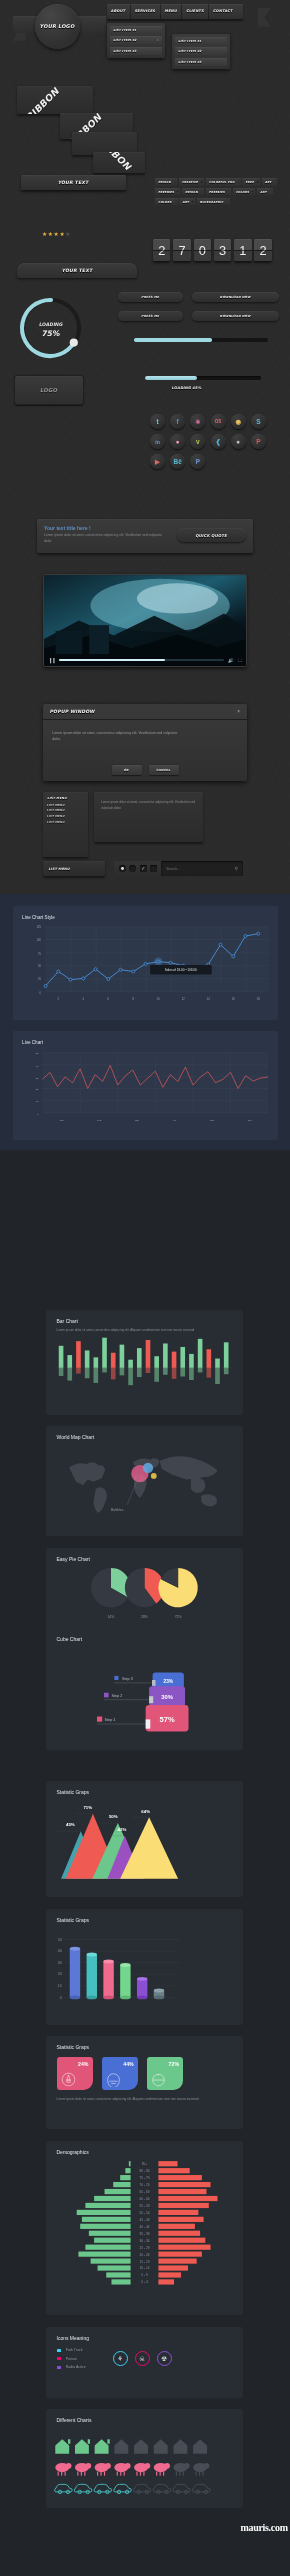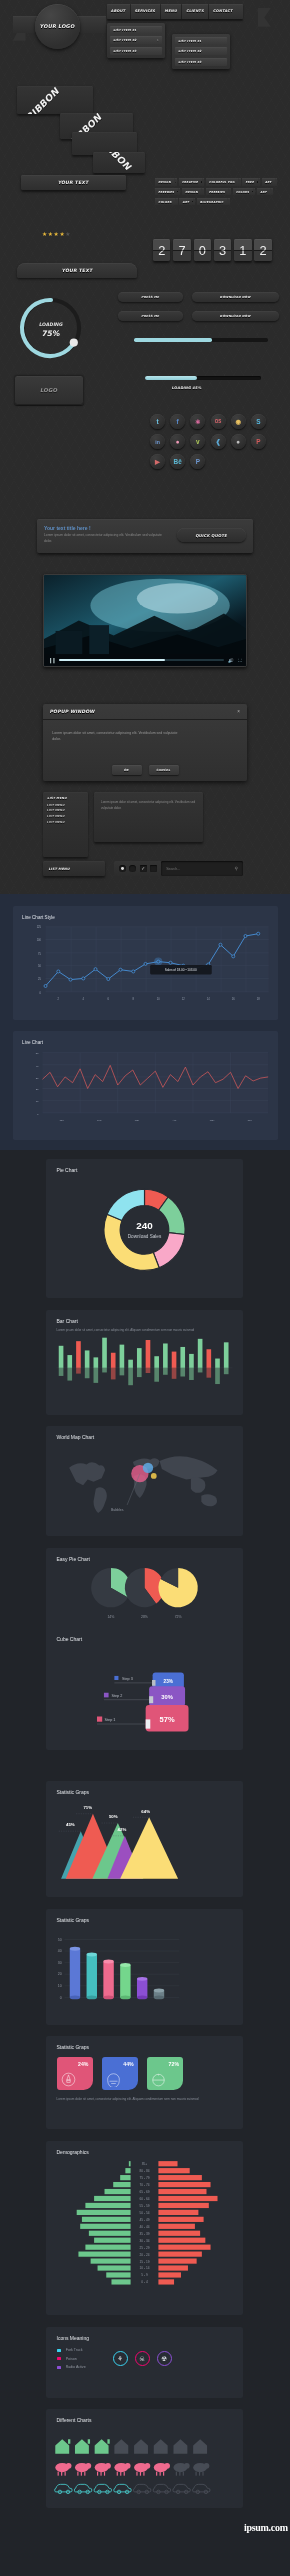--- a/index.html
+++ b/index.html
@@ -449,37 +449,20 @@
           <text x="343" y="126">May</text>
           <text x="408" y="126">Jun</text>
       </g>
       <polyline fill="none" stroke="#e05c5c" stroke-width="1.2" points="50,54 63,42 76,67 89,50 102,60 115,36 128,70 141,46 154,58 167,30 180,64 193,48 206,38 219,64 232,52 245,40 258,68 271,46 284,58 297,33 310,64 323,50 336,41 349,60 362,54 375,42 388,70 401,48 414,57 427,52 440,50"></polyline>
     </svg>
   </div>
 </div>
 
 <div class="stack" style="top:1150px;height:1426px;">
 
-  <div class="card" style="top:9.3px;height:139px;">
-    <h3>Pie Chart</h3>
-    <svg width="197" height="116" viewBox="0 0 340 200">
-      <g transform="translate(170,98)">
-        <g stroke="#282c33" stroke-width="2">
-          <path d="M0 -70 A70 70 0 0 1 40.9 -56.7 L24.4 -33.8 A42 42 0 0 0 0 -42 Z" fill="#ef5b52"></path>
-          <path d="M40.9 -56.7 A70 70 0 0 1 69.6 8.1 L41.7 4.9 A42 42 0 0 0 24.4 -33.8 Z" fill="#7dcf9b"></path>
-          <path d="M69.6 8.1 A70 70 0 0 1 25.3 65.3 L15.2 39.2 A42 42 0 0 0 41.7 4.9 Z" fill="#f9a8c8"></path>
-          <path d="M25.3 65.3 A70 70 0 0 1 -64.6 -26.9 L-38.8 -16.1 A42 42 0 0 0 15.2 39.2 Z" fill="#fbdd76"></path>
-          <path d="M-64.6 -26.9 A70 70 0 0 1 0 -70 L0 -42 A42 42 0 0 0 -38.8 -16.1 Z" fill="#8fe3ef"></path>
-        </g>
-        <text y="-2" text-anchor="middle" font-size="17" font-weight="bold" fill="#fff" font-family="Liberation Sans">240</text>
-        <text y="14" text-anchor="middle" font-size="8" fill="#c8ccd3" font-family="Liberation Sans">Download Sales</text>
-      </g>
-    </svg>
-
-  </div>
 
   <div class="card" style="top:160px;height:105px;">
     <h3>Bar Chart</h3>
     <p style="font-size:3px;line-height:1.9;color:#878d97;padding:3.5px 11.6px 0 10.5px;">Lorem ipsum dolor sit amet, consectetur adipiscing elit. Aliquam condimentum sem non mauris euismod</p>
     <svg width="197" height="63" viewBox="0 0 340 108" style="margin-top:1.2px">
       <line x1="18" y1="58" x2="322" y2="58" stroke="#3a3f47" stroke-width=".7"></line>
       <g>
         <rect x="22" y="20" width="8" height="38" fill="#7dcf9b"></rect>
           <rect x="22" y="58" width="8" height="14" fill="#7dcf9b" opacity=".55"></rect>
         <rect x="37" y="36" width="8" height="22" fill="#7dcf9b"></rect>
@@ -916,15 +899,15 @@
           <g transform="translate(254,96)">
               <path d="M1 10 q2 -7 8 -7 h8 q5 0 8 7 h2 q2 0 2 3 t-2 3 h-26 q-2 0 -2 -3 t2 -3z"></path>
               <circle cx="8" cy="16" r="3"></circle>
               <circle cx="22" cy="16" r="3"></circle>
             </g>
         </g>
       </g>
     </svg>
   </div>
 
-  <div class="watermark">ipsum.com</div>
+  <div class="watermark">mauris.com</div>
 </div>
 
 
 </body></html>

